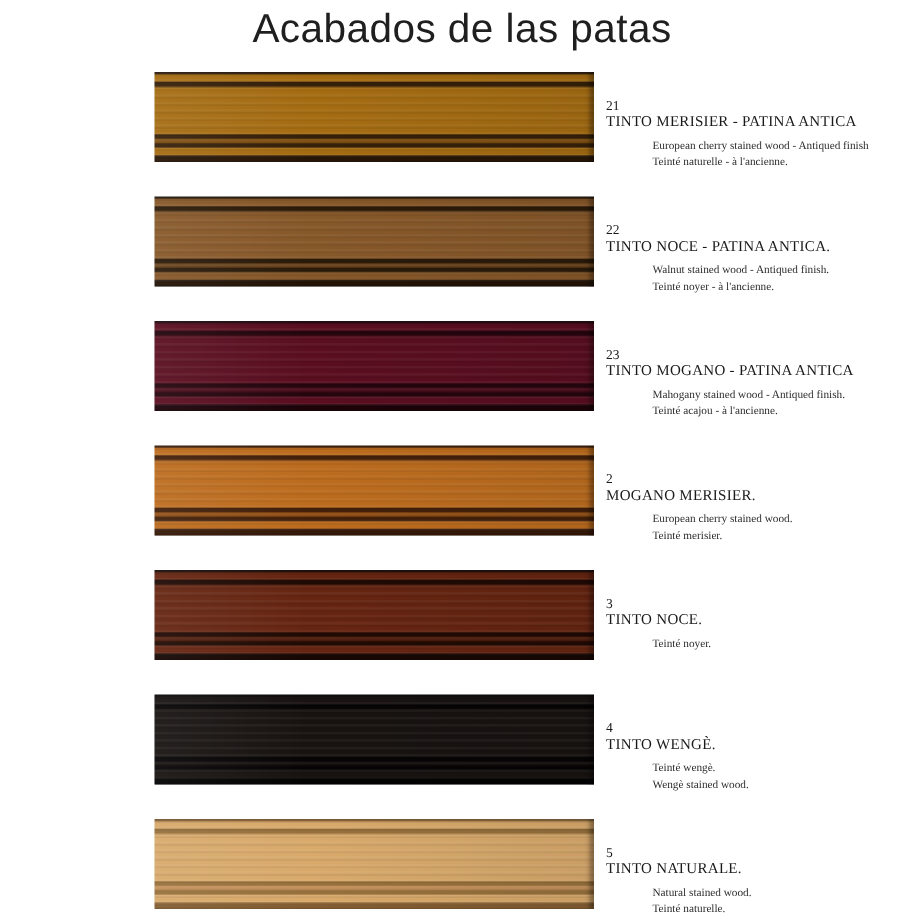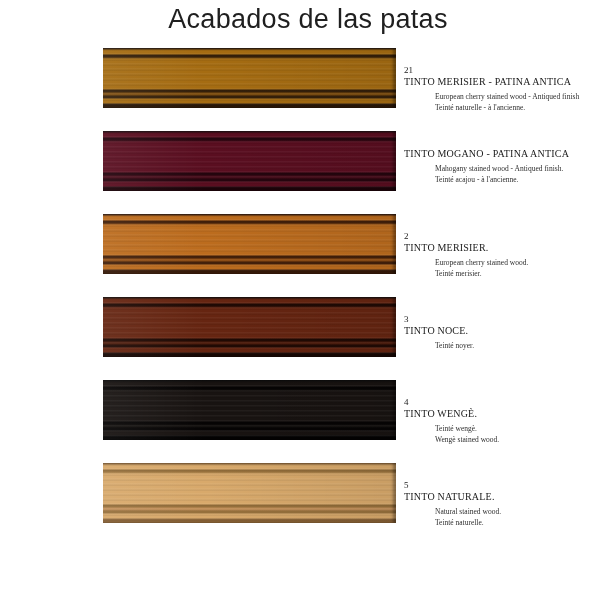--- a/index.html
+++ b/index.html
@@ -96,35 +96,45 @@
   <div class="row">
     <div class="strip" style="--base: #a56c12; --mid: #7c4c0e; --groove: #35200a; --edge: #2a1808;"></div>
     <div class="label">
       <div class="num">21</div>
       <div class="name">TINTO MERISIER - PATINA ANTICA</div>
       <div class="desc">European cherry stained wood - Antiqued finish</div>
       <div class="desc">Teinté naturelle - à l'ancienne.</div>
     </div>
   </div>
 
+  <div class="row">
+    <div class="strip" style="--base: #875829; --mid: #66401a; --groove: #2b1a08; --edge: #241406;"></div>
+    <div class="label">
+      <div class="num">22</div>
+      <div class="name">TINTO NOCE - PATINA ANTICA.</div>
+      <div class="desc">Walnut stained wood - Antiqued finish.</div>
+      <div class="desc">Teinté noyer - à l'ancienne.</div>
+    </div>
+  </div>
 
   <div class="row">
     <div class="strip" style="--base: #5a0e20; --mid: #450a18; --groove: #25050e; --edge: #1d040a;"></div>
     <div class="label">
+      <div class="num">23</div>
       <div class="name">TINTO MOGANO - PATINA ANTICA</div>
       <div class="desc">Mahogany stained wood - Antiqued finish.</div>
       <div class="desc">Teinté acajou - à l'ancienne.</div>
     </div>
   </div>
 
   <div class="row">
     <div class="strip" style="--base: #bc6c1e; --mid: #8f4c12; --groove: #43200a; --edge: #381a08;"></div>
     <div class="label">
       <div class="num">2</div>
-      <div class="name">TINTO MERISIER.</div>
+      <div class="name">MOGANO MERISIER.</div>
       <div class="desc">European cherry stained wood.</div>
       <div class="desc">Teinté merisier.</div>
     </div>
   </div>
 
   <div class="row">
     <div class="strip" style="--base: #662511; --mid: #4c1a0a; --groove: #200a04; --edge: #180804;"></div>
     <div class="label">
       <div class="num">3</div>
       <div class="name">TINTO NOCE.</div>

